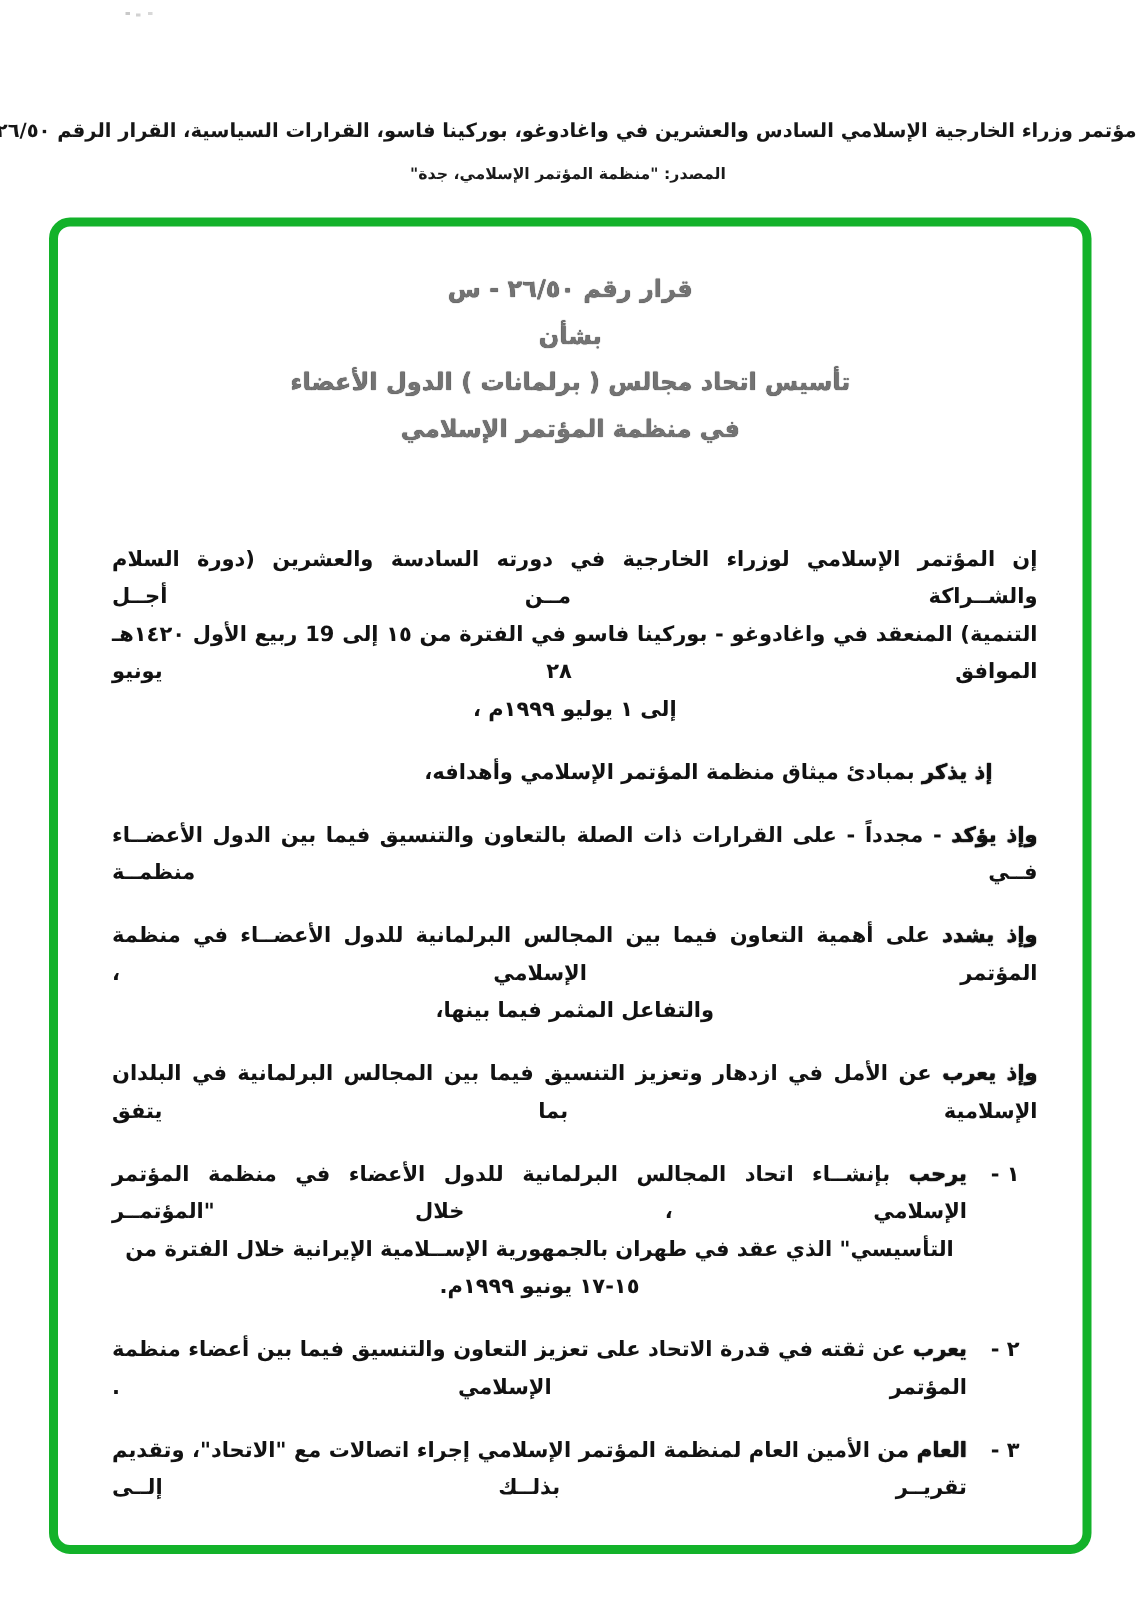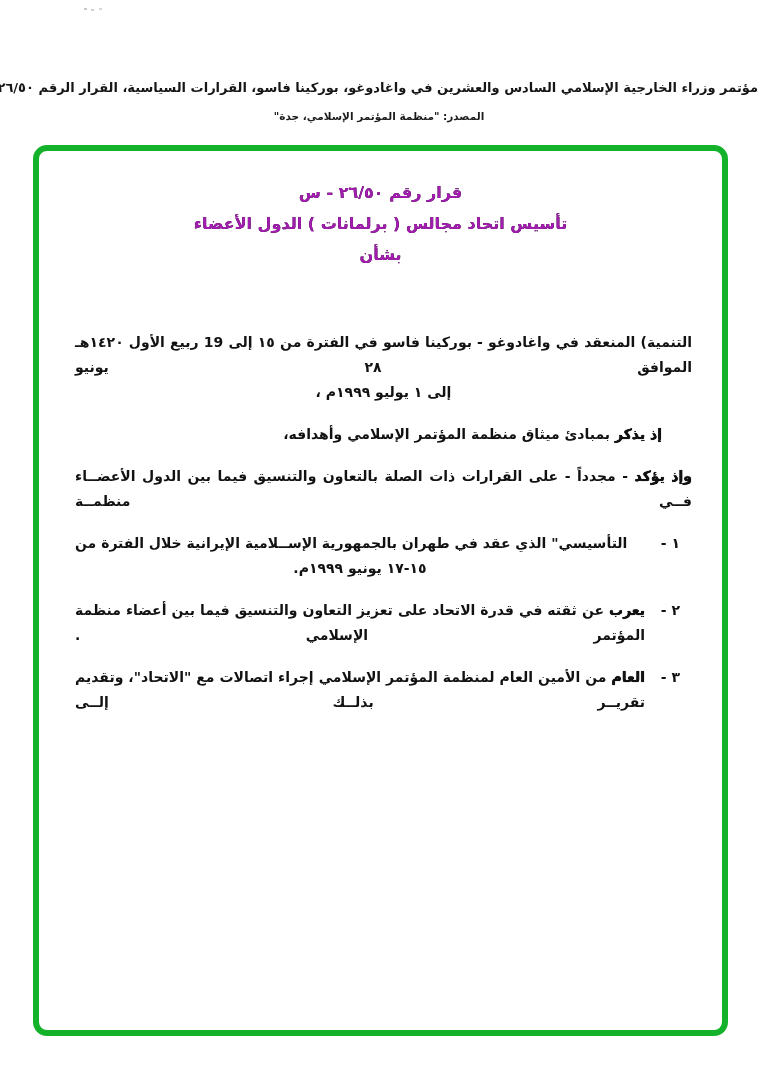--- a/index.html
+++ b/index.html
@@ -32,33 +32,33 @@
     width:695px;height:891px;
     border:6px solid #13b22a;
     border-radius:14px;
     box-sizing:border-box;
     background:#ffffff;
   }
   .title-block{
     margin-top:26px;
     text-align:center;
     font-size:16px;line-height:31px;font-weight:700;
-    color:#a21caf;
+    color:#737373;
     text-shadow:0 0 0.6px #000;
   }
   .content{
     margin-top:60px;
     padding:0 30px 0 36px;
     font-size:14px;line-height:25px;font-weight:700;
     color:#121212;
   }
   .para{margin:0 0 17px 0;}
   .line{min-height:25px;}
   .l-j{text-align:justify;text-align-last:justify;}
-  .l-c{text-align:left;text-align-last:center;}
+  .l-c{text-align:center;text-align-last:center;}
   .l-r{text-align:right;text-align-last:right;}
   .ind{padding-right:30px;}
   .lead{text-shadow:0 0 0.8px #000,0 0 0.5px #000;margin-top:29px;}
   .item{position:relative;padding-right:47px;}
   .item .num{position:absolute;right:12px;top:0;white-space:nowrap;}
 </style>
 </head>
 <body>
 
 <div class="page">
@@ -66,39 +66,47 @@
   <div class="noise"></div>
 
   <div class="hdr1">مؤتمر وزراء الخارجية الإسلامي السادس والعشرين في واغادوغو، بوركينا فاسو، القرارات السياسية، القرار الرقم ٢٦/٥٠-س</div>
 
   <div class="hdr2">المصدر:  "منظمة المؤتمر الإسلامي، جدة"</div>
 
   <div class="frame">
 
     <div class="title-block" id="title-block">
         <div class="tline">قرار رقم ٢٦/٥٠ - س</div>
+        <div class="tline">بشأن</div>
         <div class="tline">تأسيس اتحاد مجالس ( برلمانات ) الدول الأعضاء</div>
-        <div class="tline">بشأن</div>
+        <div class="tline">في منظمة المؤتمر الإسلامي</div>
       </div>
 
     <div class="content" id="content">
         <div class="para">
+          <div class="line l-j">إن المؤتمر الإسلامي لوزراء الخارجية في دورته السادسة والعشرين (دورة السلام والشــراكة مــن أجــل</div>
           <div class="line l-j">التنمية) المنعقد في واغادوغو - بوركينا فاسو في الفترة من ١٥ إلى 19 ربيع الأول ١٤٢٠هـ الموافق ٢٨ يونيو</div>
           <div class="line l-c">إلى ١ يوليو ١٩٩٩م ،</div>
         </div>
         <div class="para">
           <div class="line l-r ind"><span class="lead">إذ يذكر</span> بمبادئ ميثاق منظمة المؤتمر الإسلامي وأهدافه،</div>
         </div>
         <div class="para">
           <div class="line l-j"><span class="lead">وإذ يؤكد</span> - مجدداً - على القرارات ذات الصلة بالتعاون والتنسيق فيما بين الدول الأعضــاء فــي منظمــة</div>
         </div>
         <div class="para">
+          <div class="line l-j"><span class="lead">وإذ يشدد</span> على أهمية التعاون فيما بين المجالس البرلمانية للدول الأعضــاء في منظمة المؤتمر الإسلامي ،</div>
+          <div class="line l-c">والتفاعل المثمر فيما بينها،</div>
+        </div>
+        <div class="para">
+          <div class="line l-j"><span class="lead">وإذ يعرب</span> عن الأمل في ازدهار وتعزيز التنسيق فيما بين المجالس البرلمانية في البلدان الإسلامية بما يتفق</div>
         </div>
         <div class="para item">
           <span class="num">١ -</span>
+          <div class="line l-j"><span class="lead">يرحب</span> بإنشــاء اتحاد المجالس البرلمانية للدول الأعضاء في منظمة المؤتمر الإسلامي ، خلال "المؤتمــر</div>
           <div class="line l-c">التأسيسي" الذي عقد في طهران بالجمهورية الإســلامية الإيرانية خلال الفترة من ١٥-١٧ يونيو ١٩٩٩م.</div>
         </div>
         <div class="para item">
           <span class="num">٢ -</span>
           <div class="line l-j"><span class="lead">يعرب</span> عن ثقته في قدرة الاتحاد على تعزيز التعاون والتنسيق فيما بين أعضاء منظمة المؤتمر الإسلامي .</div>
         </div>
         <div class="para item">
           <span class="num">٣ -</span>
           <div class="line l-j"><span class="lead">العام</span> من الأمين العام لمنظمة المؤتمر الإسلامي إجراء اتصالات مع "الاتحاد"، وتقديم تقريــر بذلــك إلــى</div>
         </div>

